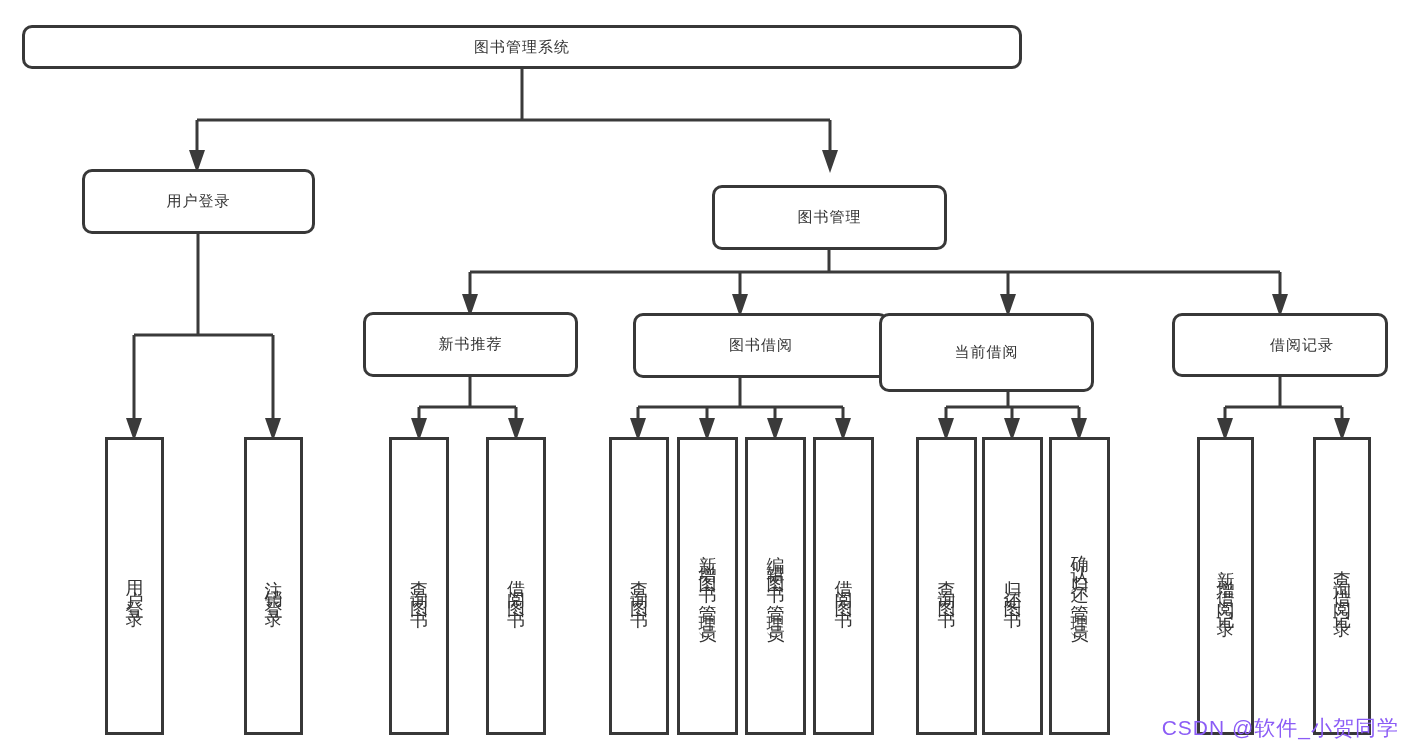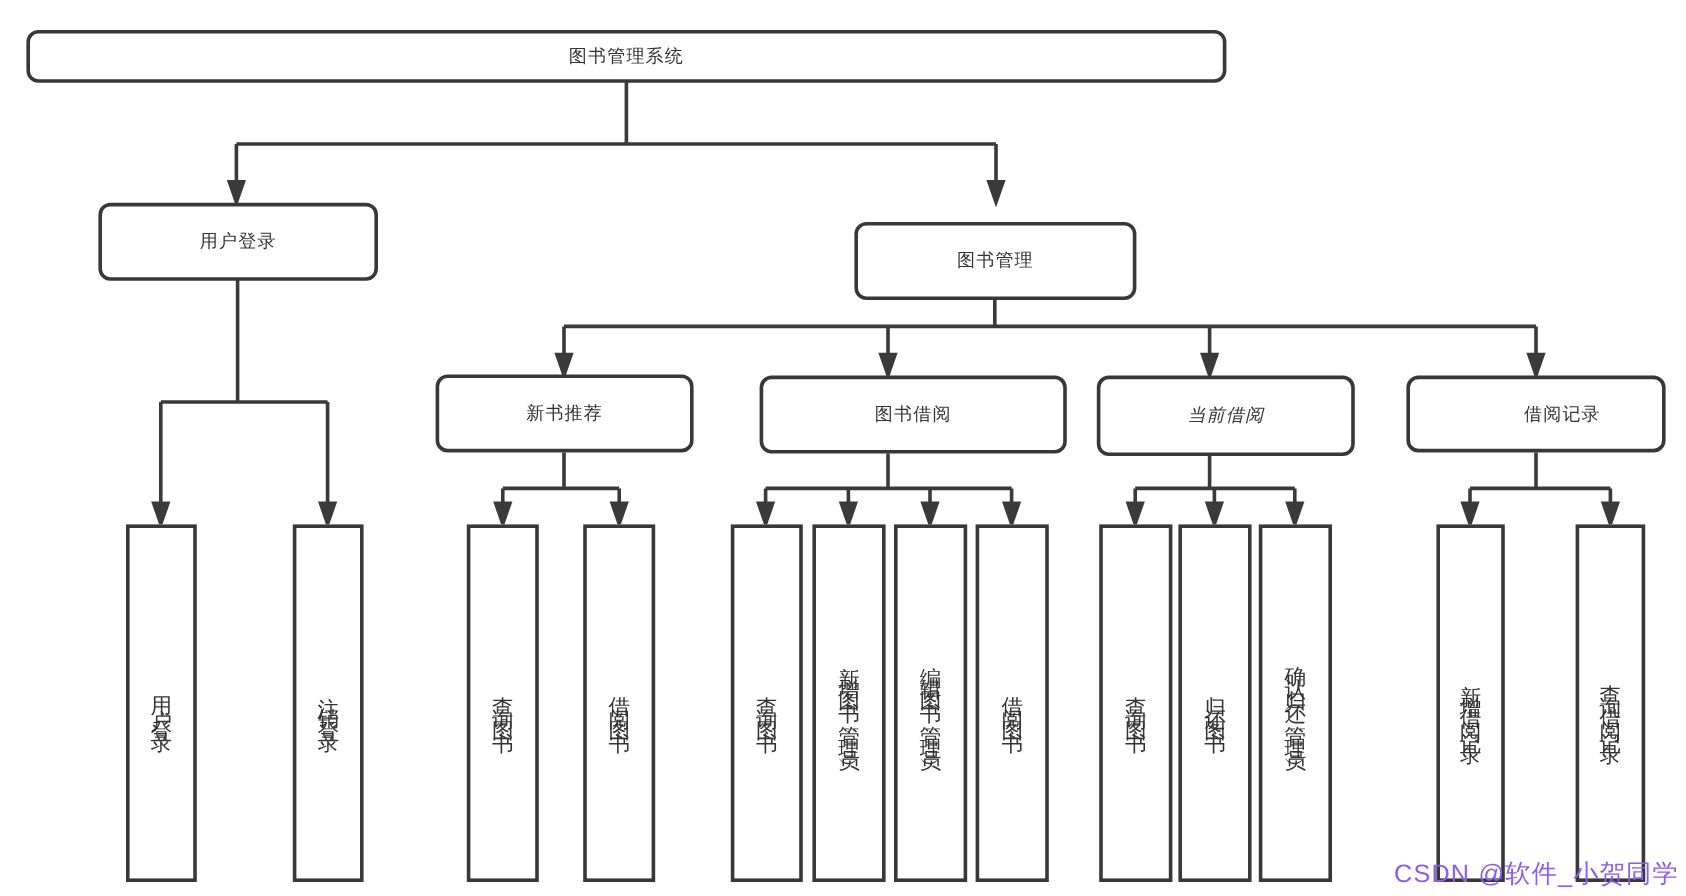--- a/index.html
+++ b/index.html
@@ -31,21 +31,21 @@
     letter-spacing: 10px;
     line-height: 1;
     white-space: nowrap;
   }
   
   #n-root            { left: 22px;  top: 25px;  width: 1000px; height: 44px; }
   #n-user-login      { left: 82px;  top: 169px; width: 233px;  height: 65px; }
   #n-book-mgmt       { left: 712px; top: 169px; width: 235px;  height: 65px; margin-top: 16px; }
   #n-new-book        { left: 363px; top: 312px; width: 215px;  height: 65px; font-family: Liberation Serif, serif; }
   #n-book-borrow     { left: 633px; top: 313px; width: 256px;  height: 65px; }
-  #n-current-borrow  { left: 914px; top: 313px; width: 215px;  height: 67px; font-style: italic; }
+  #n-current-borrow  { left: 879px; top: 313px; width: 215px;  height: 79px; }
   #n-borrow-record   { left: 1172px;top: 313px; width: 216px;  height: 64px; padding-left: 44px; }
   
   #n-leaf-login      { left: 105px; top: 437px; width: 59px; height: 298px; }
   #n-leaf-logout     { left: 244px; top: 437px; width: 59px; height: 298px; }
   #n-leaf-nb-query   { left: 389px; top: 437px; width: 60px; height: 298px; }
   #n-leaf-nb-borrow  { left: 486px; top: 437px; width: 60px; height: 298px; }
   #n-leaf-bb-query   { left: 609px; top: 437px; width: 60px; height: 298px; }
   #n-leaf-bb-add     { left: 677px; top: 437px; width: 61px; height: 298px; }
   #n-leaf-bb-edit    { left: 745px; top: 437px; width: 61px; height: 298px; }
   #n-leaf-bb-borrow  { left: 813px; top: 437px; width: 61px; height: 298px; }

